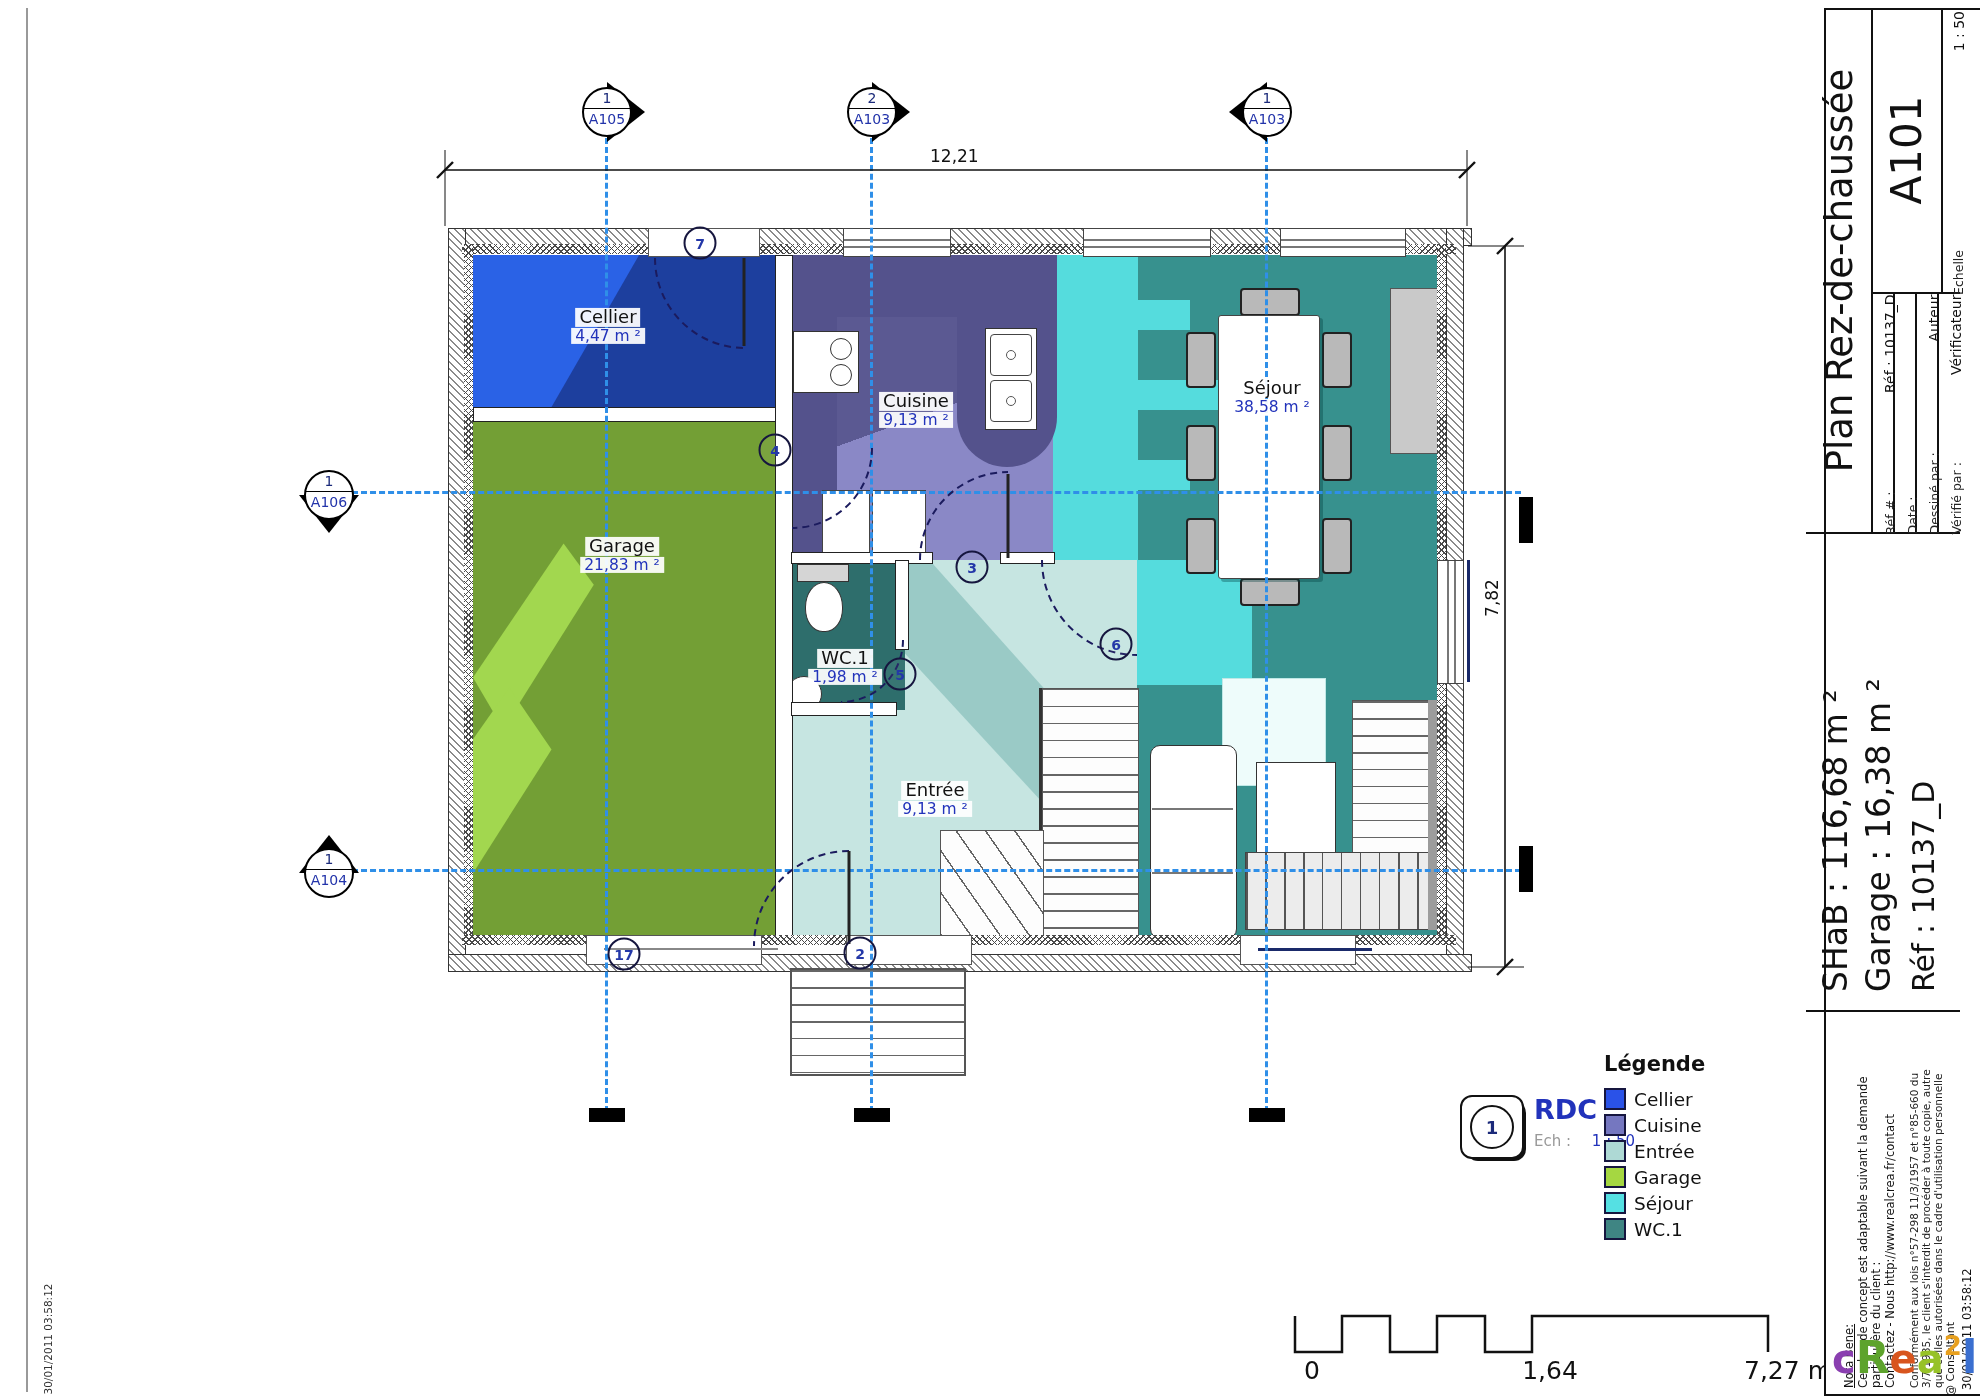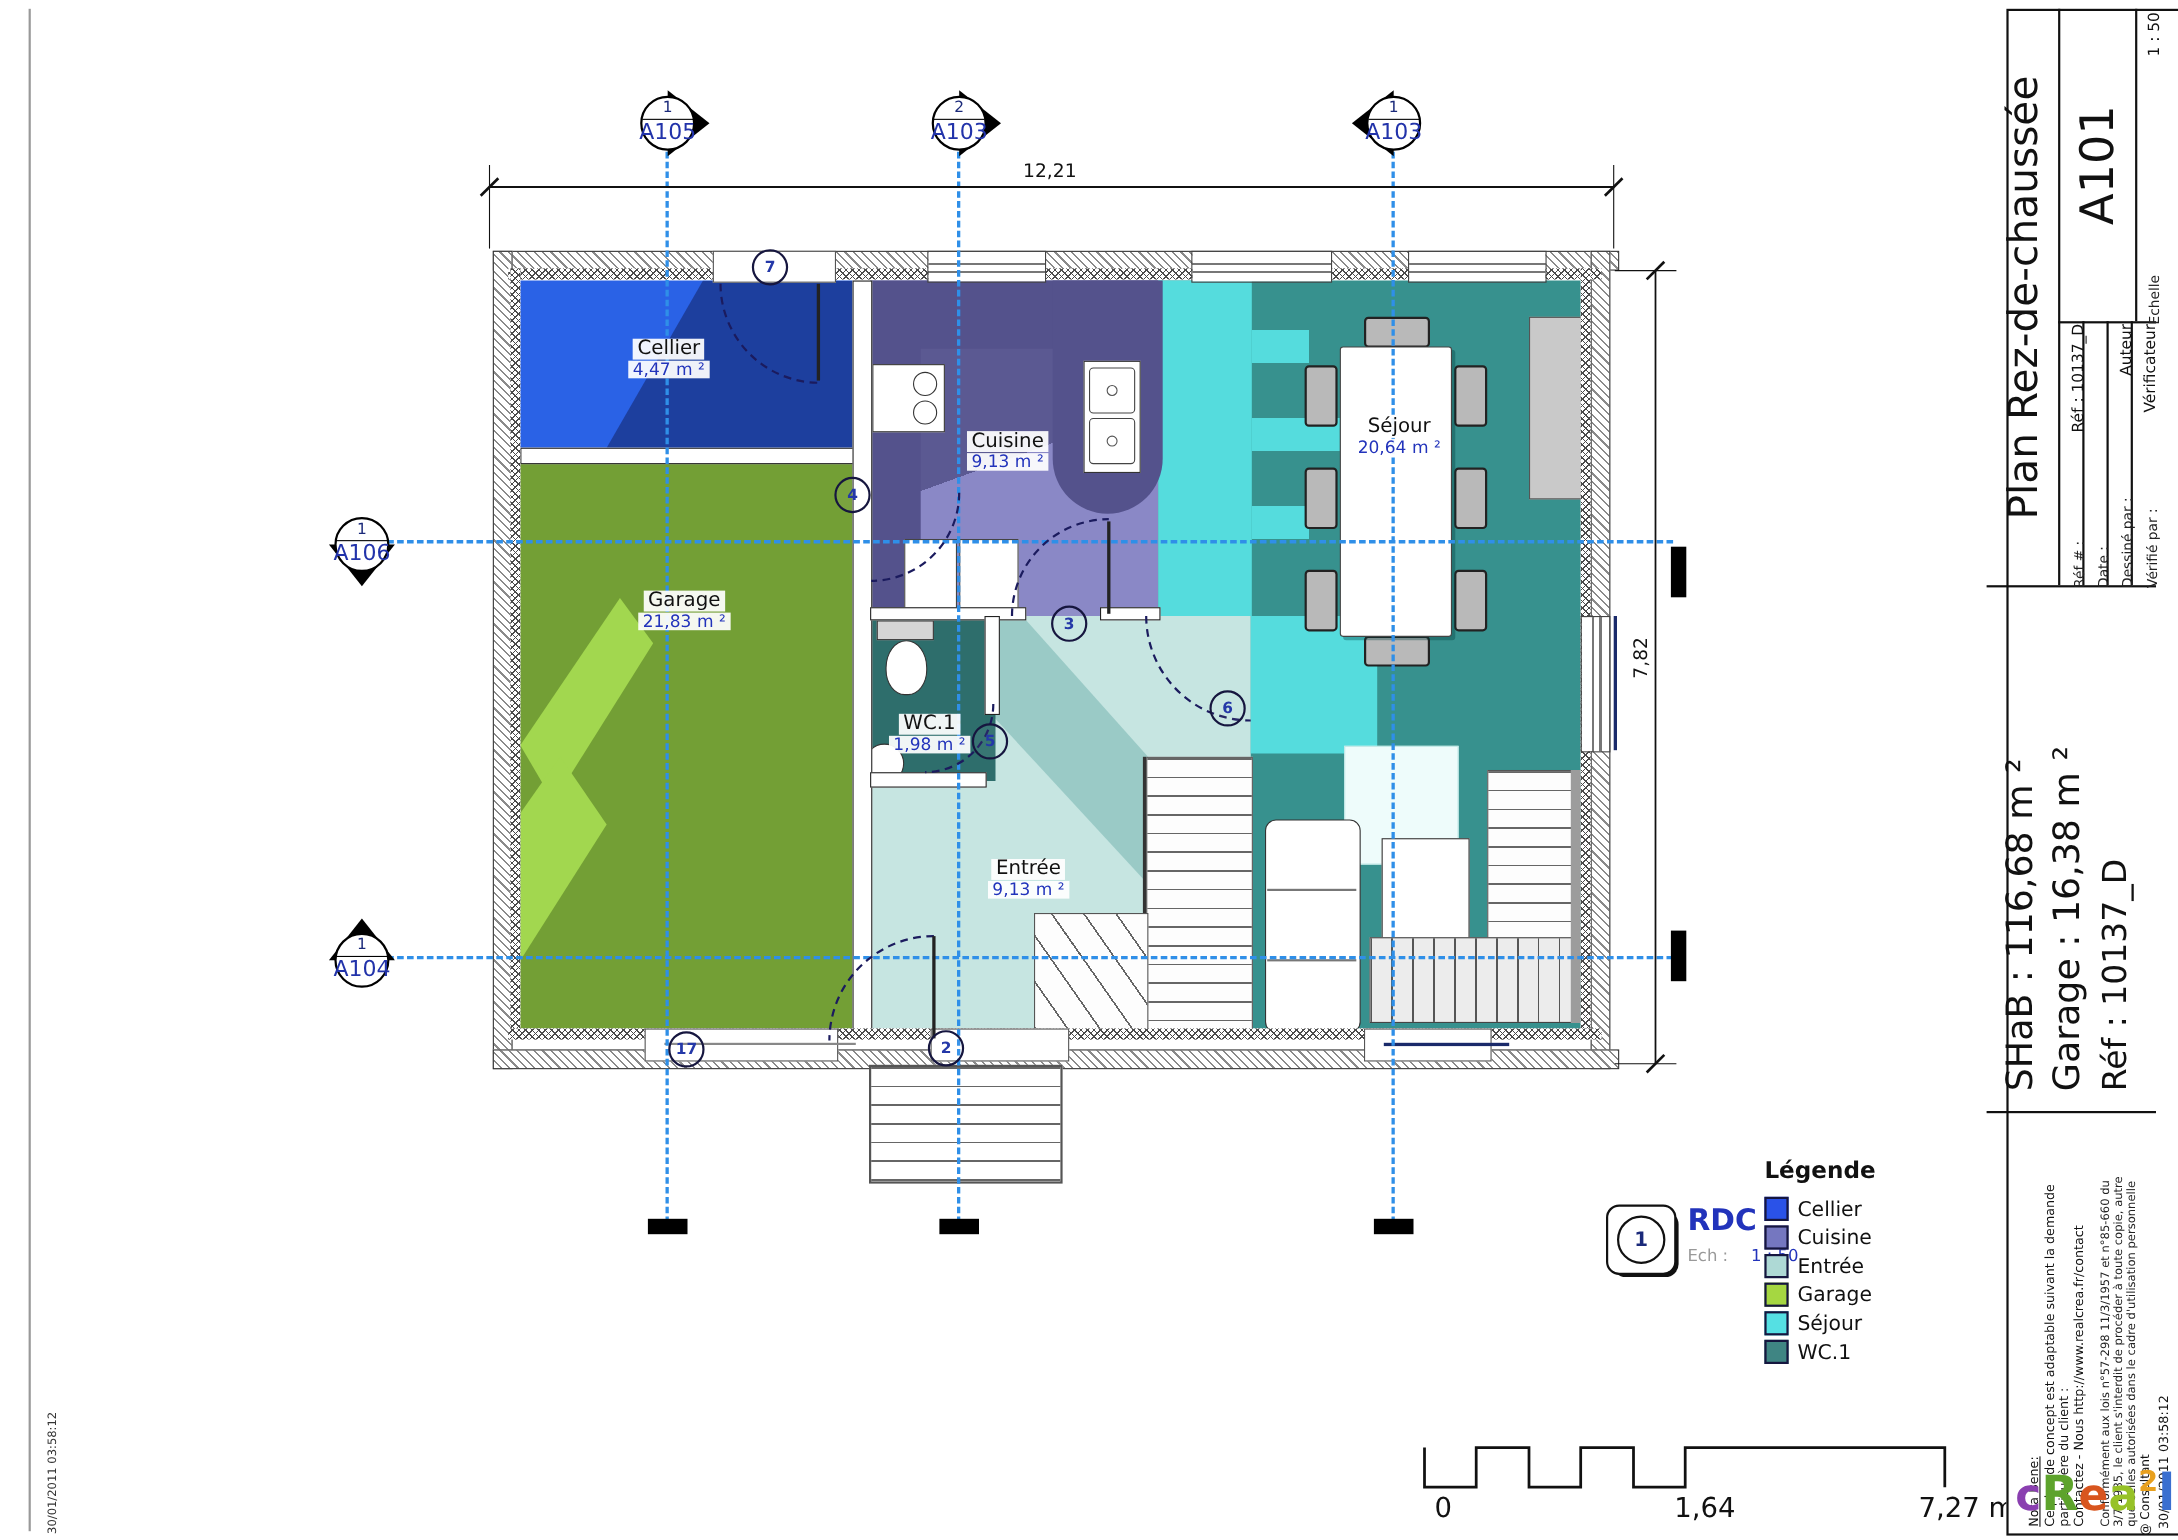--- a/index.html
+++ b/index.html
@@ -19,21 +19,21 @@
   .opening{position:absolute;background:#fff;z-index:16;border:1px solid #555;}
   .floor{position:absolute;z-index:1;}
   .furn{position:absolute;z-index:10;}
   .gridline-v{position:absolute;border-left:3px dashed #2f8fe8;z-index:18;}
   .gridline-h{position:absolute;border-top:3px dashed #2f8fe8;z-index:18;}
   .endbar{position:absolute;background:#000;z-index:19;}
   .bubble{position:absolute;width:46px;height:46px;border-radius:50%;background:#fff;border:2.5px solid #000;
     z-index:22;transform:translate(-50%,-50%);display:flex;flex-direction:column;align-items:center;}
   .bubble .num{font-size:14px;line-height:19px;color:#1b2a7a;}
   .bubble .hr{width:100%;border-top:1.5px solid #000;}
-  .bubble .sid{font-size:20px;line-height:20px;color:#2233aa;}
+  .bubble .sid{font-size:14px;line-height:20px;color:#2233aa;}
   .tri{position:absolute;width:0;height:0;z-index:21;}
   .tag{position:absolute;width:29px;height:29px;border-radius:50%;border:2.5px solid #16163f;z-index:30;
     transform:translate(-50%,-50%);display:flex;align-items:center;justify-content:center;
     font-size:14px;font-weight:bold;color:#2438a8;background:rgba(255,255,255,0.05);}
   .roomlbl{position:absolute;transform:translate(-50%,-50%);display:flex;flex-direction:column;
     align-items:center;z-index:31;line-height:1.05;}
   .roomlbl .nm{background:rgba(255,255,255,.93);padding:0 4px;font-size:18px;color:#111;}
   .roomlbl .ar{background:rgba(255,255,255,.93);padding:0 4px;font-size:15.5px;color:#2233bb;margin-top:1px;}
   .dimtxt{position:absolute;font-size:17px;color:#111;z-index:25;}
   .tb-line{position:absolute;background:#111;}
@@ -230,21 +230,21 @@
   <div class="roomlbl" style="left:608px;top:326px;">
     <span class="nm">Cellier</span>
     <span class="ar">4,47 m ²</span>
   </div>
   <div class="roomlbl" style="left:916px;top:410px;">
     <span class="nm">Cuisine</span>
     <span class="ar">9,13 m ²</span>
   </div>
   <div class="roomlbl" style="left:1272px;top:397px;">
     <span class="nm">Séjour</span>
-    <span class="ar">20,64 m ²</span>
+    <span class="ar">38,58 m ²</span>
   </div>
   <div class="roomlbl" style="left:622px;top:555px;">
     <span class="nm">Garage</span>
     <span class="ar">21,83 m ²</span>
   </div>
   <div class="roomlbl" style="left:845px;top:667px;">
     <span class="nm">WC.1</span>
     <span class="ar">1,98 m ²</span>
   </div>
   <div class="roomlbl" style="left:935px;top:799px;">

